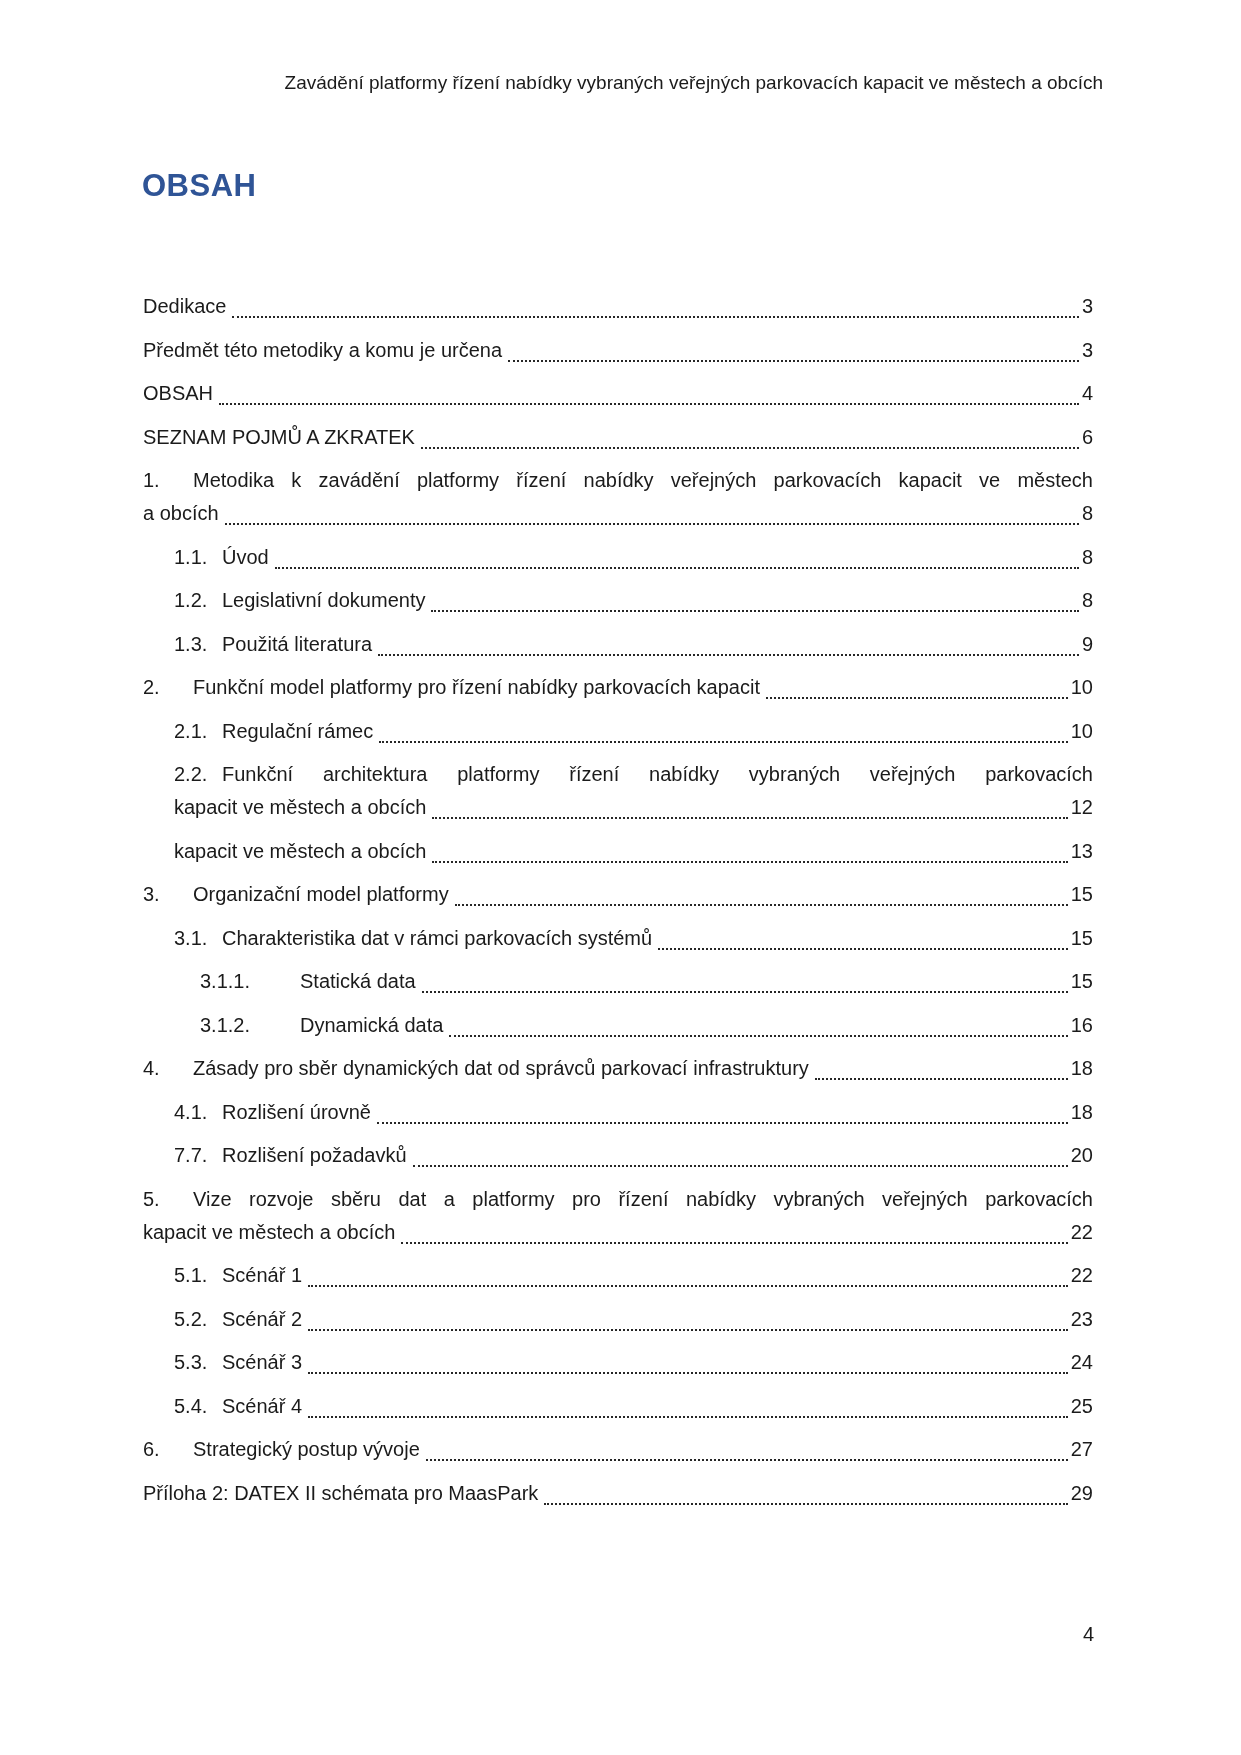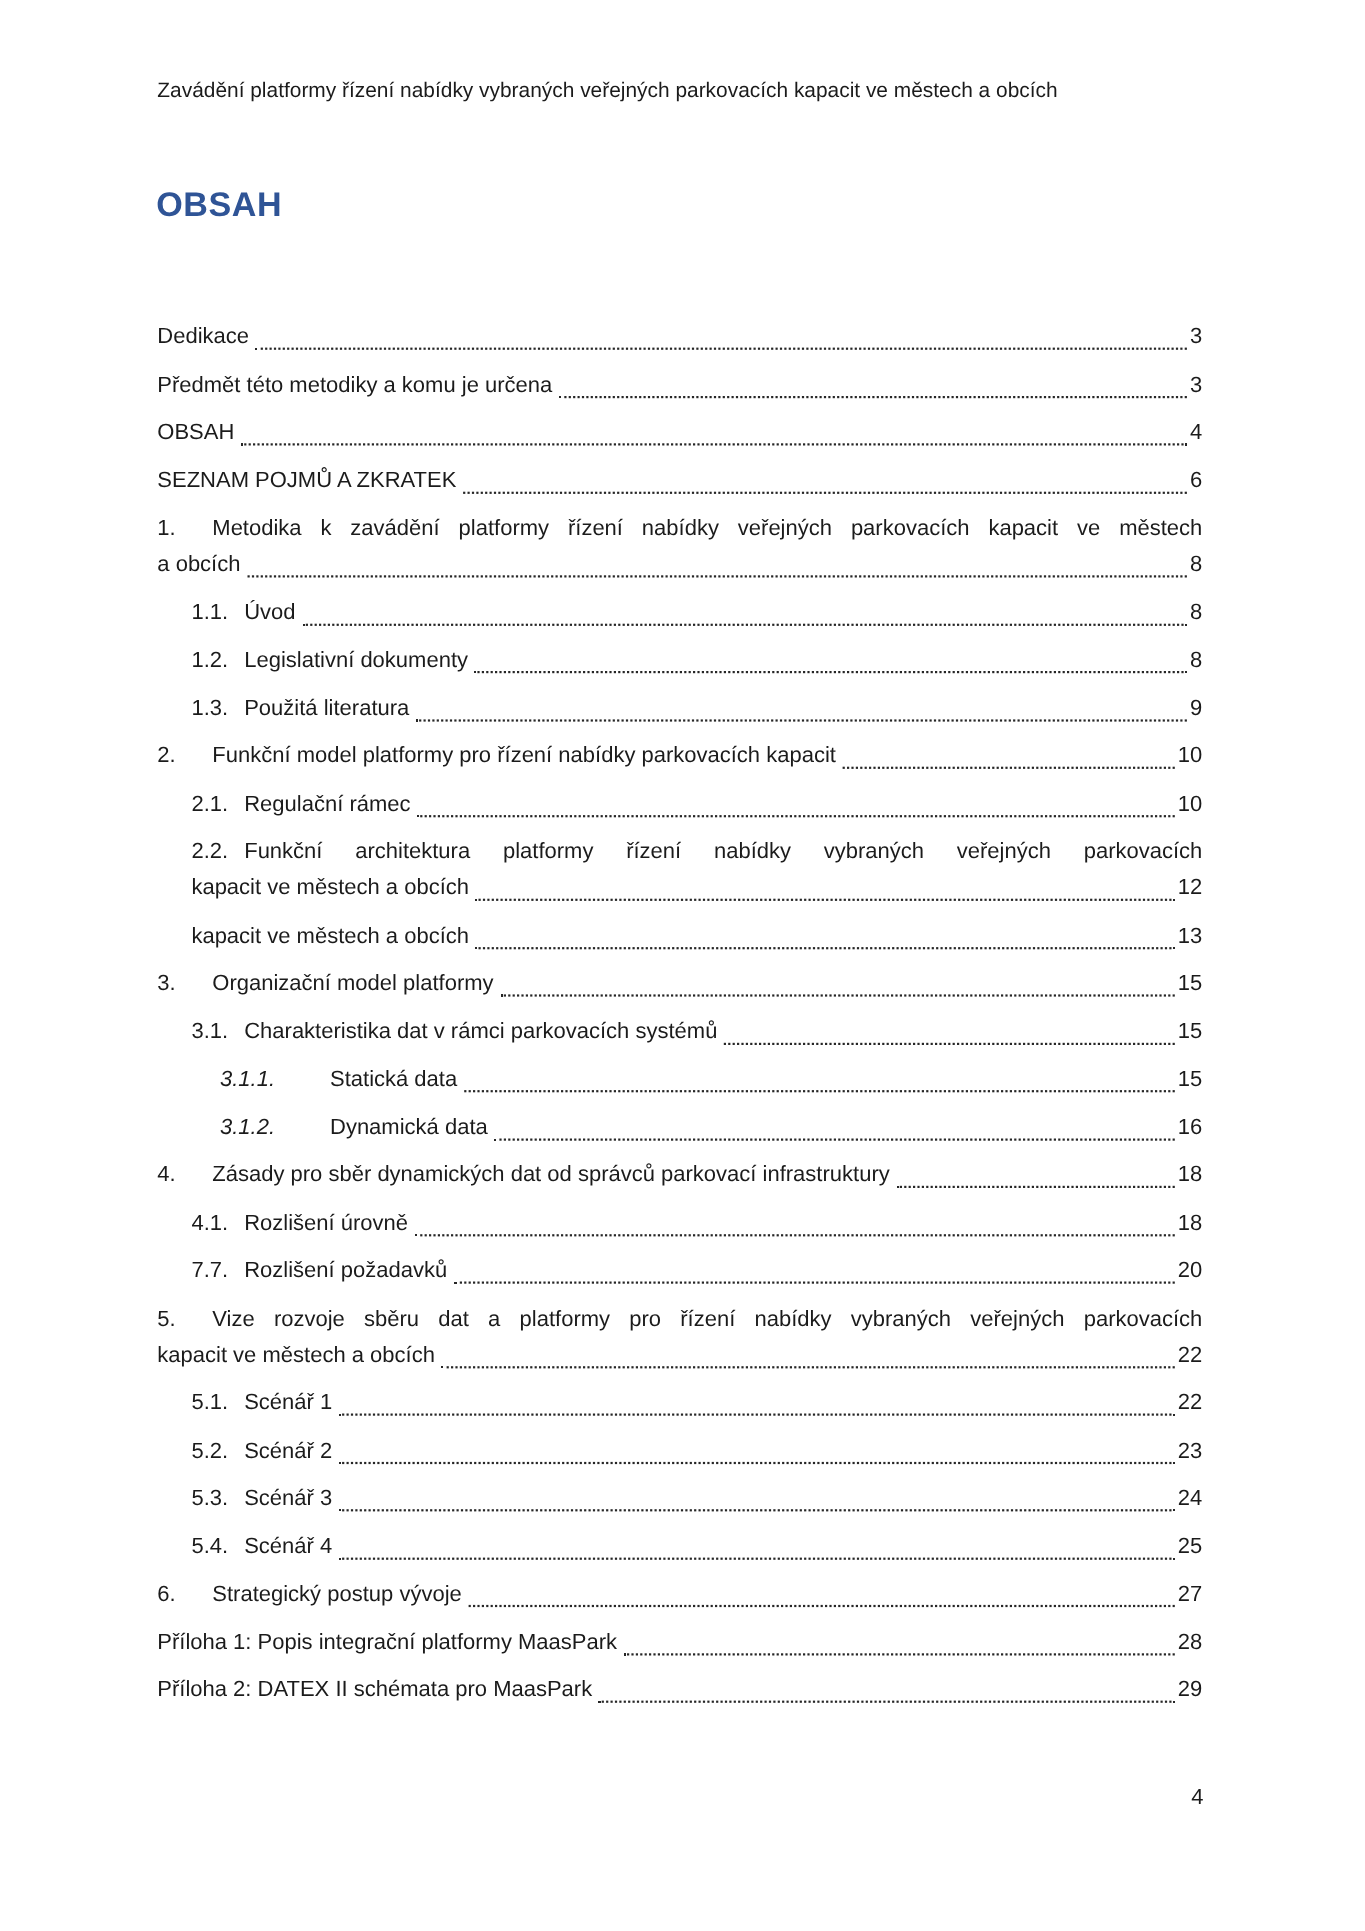--- a/index.html
+++ b/index.html
@@ -17,20 +17,21 @@
     overflow: hidden;
   }
   .running-header {
     position: absolute;
     left: 143px;
     top: 70px;
     width: 960px;
     font-size: 19px;
     line-height: 26px;
     color: #1b1b1b;
+    text-align: right;
   }
   .toc-title {
     position: absolute;
     left: 142px;
     top: 168px;
     margin: 0;
     font-size: 31px;
     line-height: 36px;
     font-weight: 700;
     letter-spacing: 0.5px;
@@ -46,21 +47,21 @@
     line-height: 33px;
     margin-bottom: 10.5px;
     cursor: pointer;
   }
   .entry.single { display: flex; align-items: flex-start; }
   .num { flex: 0 0 auto; }
   .lvl1 .num { width: 50px; }
   .lvl2 { margin-left: 31px; }
   .lvl2 .num { width: 48px; }
   .lvl3 { margin-left: 57px; }
-  .lvl3 .num { width: 100px; font-style: italic; }
+  .lvl3 .num { width: 100px; }
   .label { flex: 0 0 auto; }
   .dots {
     flex: 1 1 auto;
     min-width: 12px;
     border-bottom: 2.5px dotted #262626;
     margin: 0 3px 5px 6px;
     align-self: flex-end;
   }
   .pg { flex: 0 0 auto; }
   .entry.multi { display: block; }
@@ -243,24 +244,19 @@
         <span class="dots"></span>
         <span class="pg">25</span>
       </div>
       <div class="entry lvl1 single">
         <span class="num">6.</span>
         <span class="label">Strategický postup vývoje</span>
         <span class="dots"></span>
         <span class="pg">27</span>
       </div>
       <div class="entry lvl0 single">
-        <span class="label">Příloha 1: Popis integrační platformy MaasPark</span>
-        <span class="dots"></span>
-        <span class="pg">28</span>
-      </div>
-      <div class="entry lvl0 single">
         <span class="label">Příloha 2: DATEX II schémata pro MaasPark</span>
         <span class="dots"></span>
         <span class="pg">29</span>
       </div>
     </div>
   <div class="page-footer">4</div>
 </div>
 
 </body></html>

